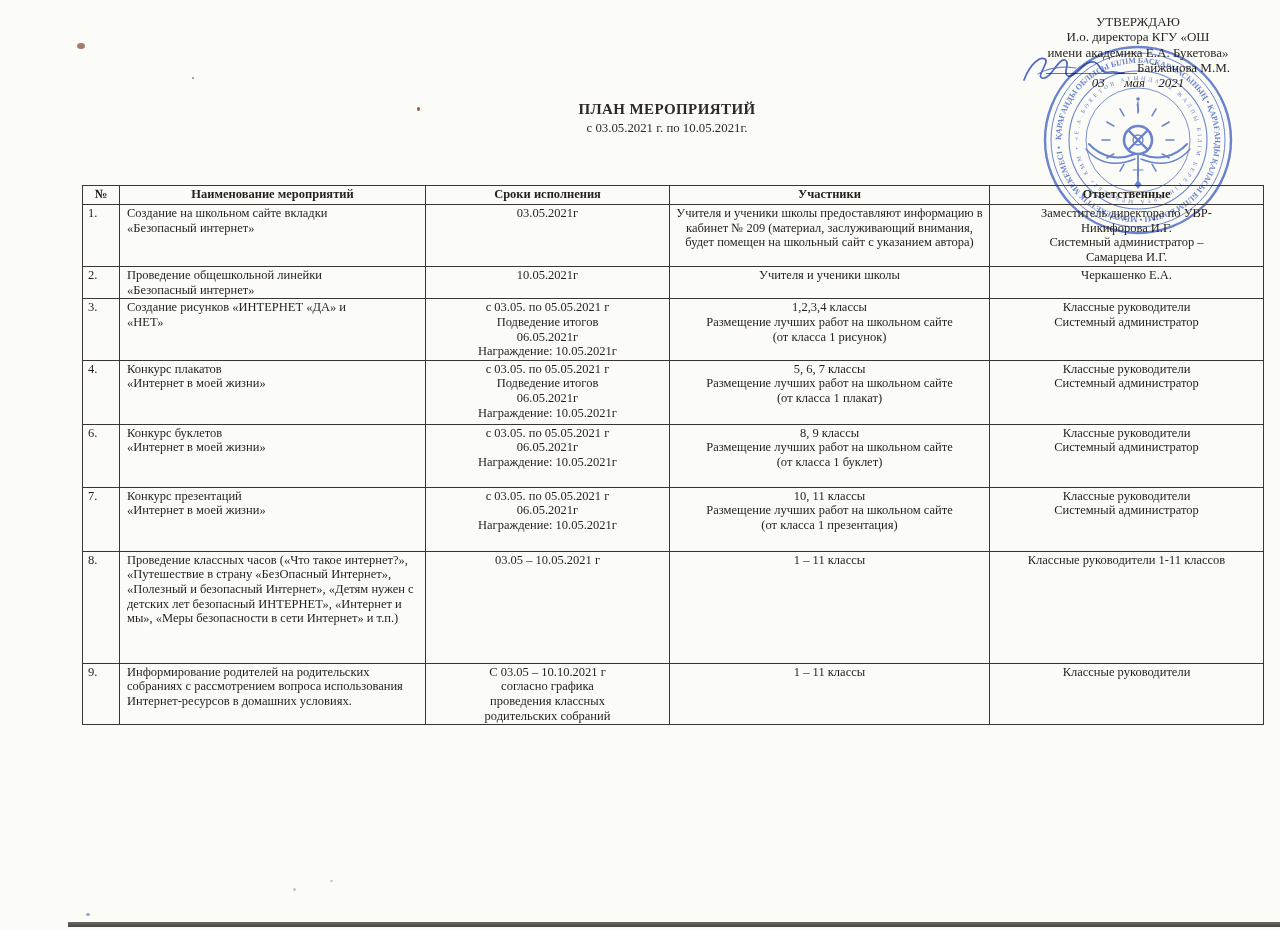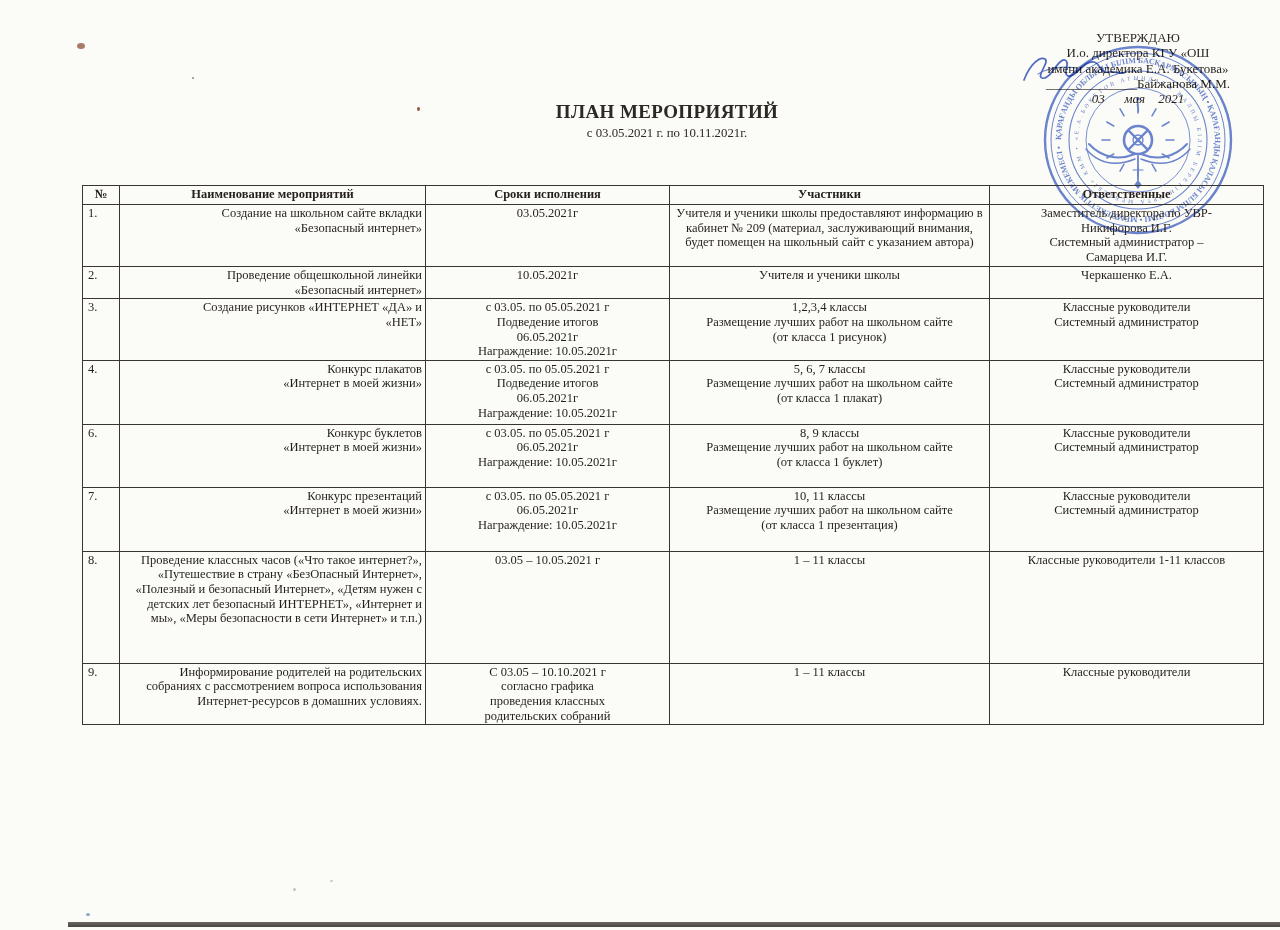--- a/index.html
+++ b/index.html
@@ -4,43 +4,43 @@
 <style>
   html,body{margin:0;padding:0;}
   body{
     width:1280px;height:930px;position:relative;overflow:hidden;
     background:#fbfbf8;
     font-family:"Liberation Serif","DejaVu Serif",serif;
     color:#28231d;
   }
   
   .approval{
-    position:absolute;left:1008px;top:30px;width:260px;
+    position:absolute;left:1008px;top:14px;width:260px;
     text-align:center;font-size:13px;line-height:1.18;color:#2b2620;
   }
   .approval .pre{white-space:pre;font-style:italic;}
   
   .doc-title{
     position:absolute;left:360px;top:100px;width:614px;
     text-align:center;font-size:12.8px;line-height:1.3;color:#2e2822;
   }
-  .doc-title .t1{font-weight:bold;font-size:19px;letter-spacing:.4px;}
+  .doc-title .t1{font-weight:bold;font-size:15px;letter-spacing:.4px;}
   
   table.events{
     position:absolute;left:82px;top:185px;width:1181px;
     border-collapse:collapse;table-layout:fixed;
   }
   table.events td,table.events th{
     border:1px solid #3a352f;
     font-size:12.5px;line-height:1.17;vertical-align:top;
     padding:1px 3px;overflow:hidden;color:#241f1a;
   }
   table.events th{font-weight:bold;text-align:center;padding:1px 2px;}
   .c-num{text-align:left;padding-left:5px !important;}
-  .c-name{text-align:right;padding-left:7px !important;white-space:pre-line;}
+  .c-name{text-align:left;padding-left:7px !important;white-space:pre-line;}
   .c-date,.c-part,.c-resp{text-align:center;white-space:pre-line;}
   tr.rh{height:19px;} tr.r1{height:62px;} tr.r2{height:31px;} tr.r3{height:60px;}
   tr.r4{height:64px;} tr.r5{height:63px;} tr.r6{height:64px;} tr.r7{height:112px;}
   tr.r8{height:60px;}
   
   .stamp{
     position:absolute;left:1042px;top:44px;width:192px;height:192px;
     opacity:.82;mix-blend-mode:multiply;pointer-events:none;
   }
   .signature{
@@ -124,21 +124,21 @@
     <circle cx="96" cy="55" r="1.8" fill="#4b6ac8" stroke="none"></circle>
 
     <line x1="96" y1="112" x2="96" y2="136" stroke-width="1.8"></line>
     <line x1="91" y1="126" x2="101" y2="126" stroke-width="1.2"></line>
     <path d="M96,136 l3.5,4.5 -3.5,4.5 -3.5,-4.5 z" fill="#4b6ac8" stroke="none"></path>
   </g>
 </svg>
 
 <div class="doc-title">
   <div class="t1">ПЛАН МЕРОПРИЯТИЙ</div>
-  <div>с 03.05.2021 г. по 10.11.2021г.</div>
+  <div>с 03.05.2021 г. по 10.05.2021г.</div>
 </div>
 
 <table class="events">
   <colgroup>
     <col style="width:37px">
       <col style="width:306px">
       <col style="width:244px">
       <col style="width:320px">
       <col style="width:274px">
   </colgroup>

